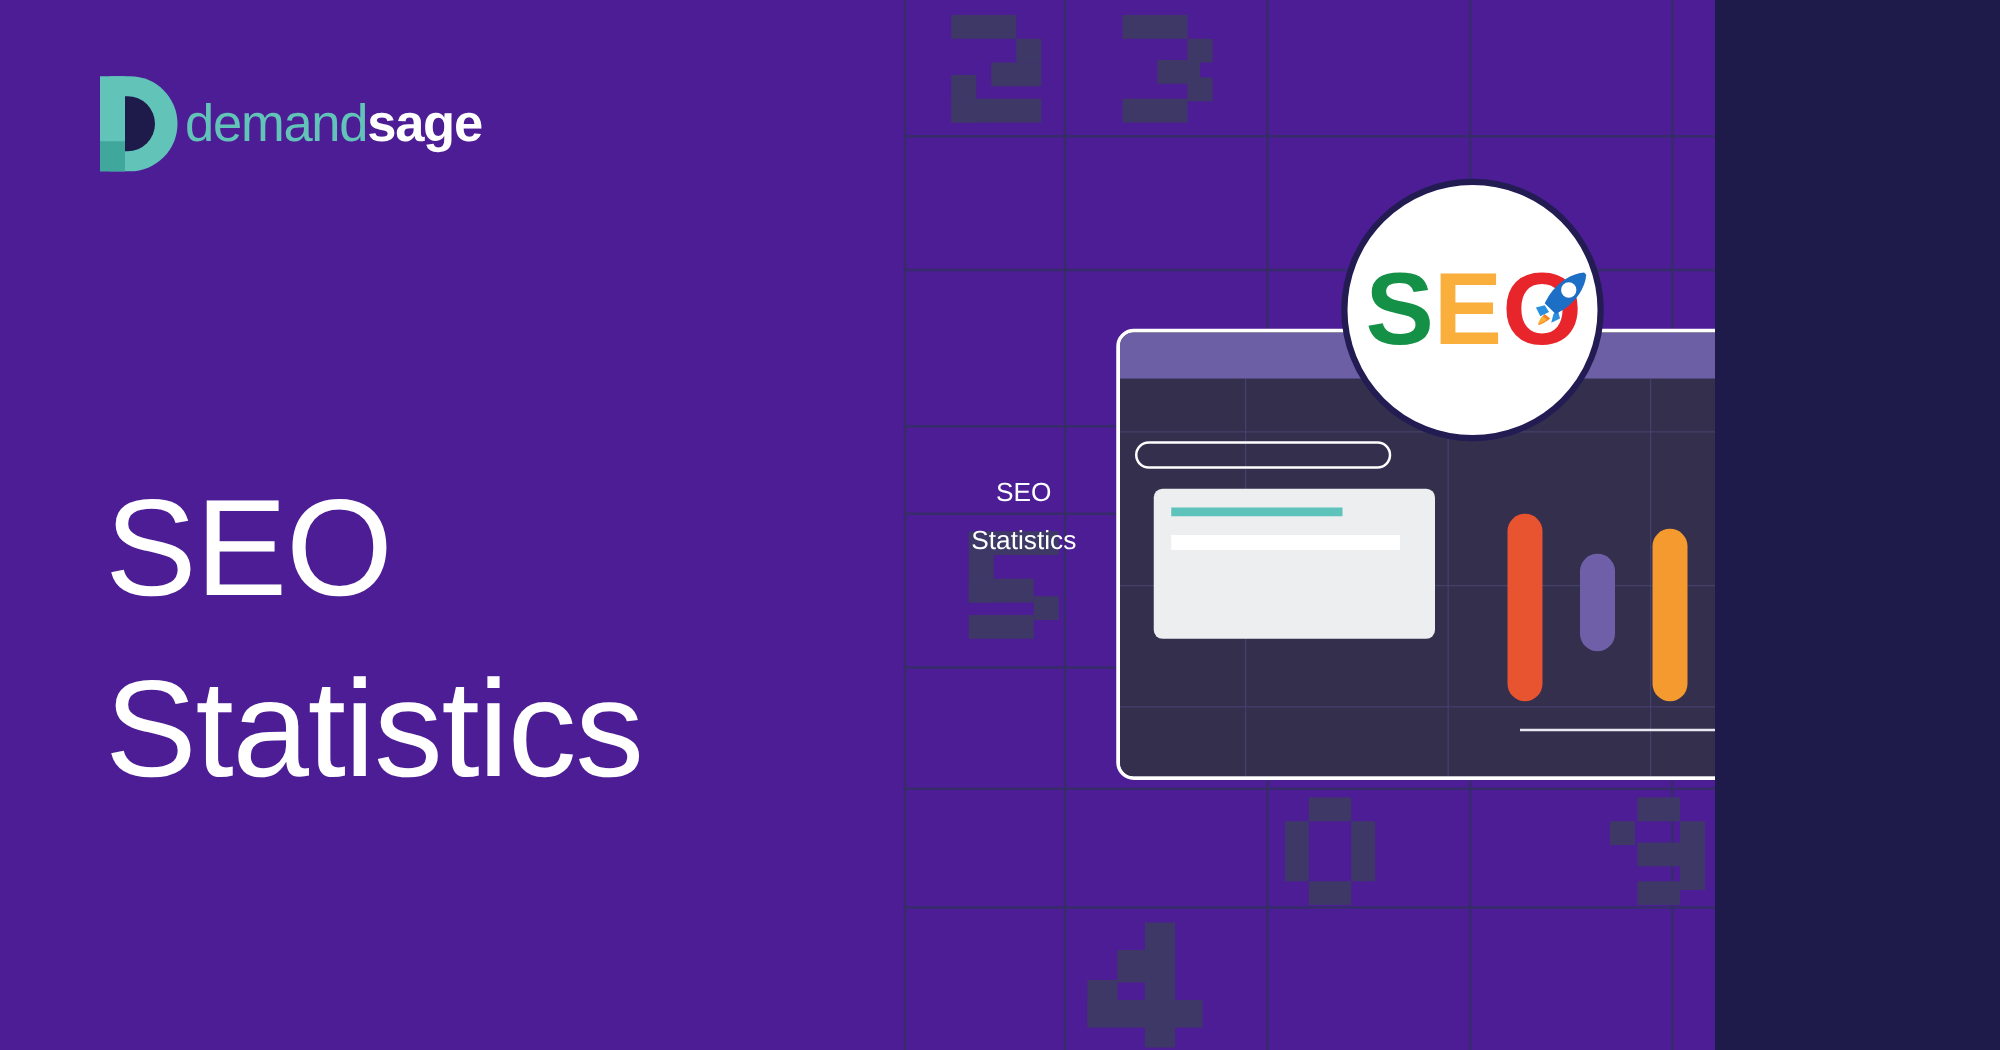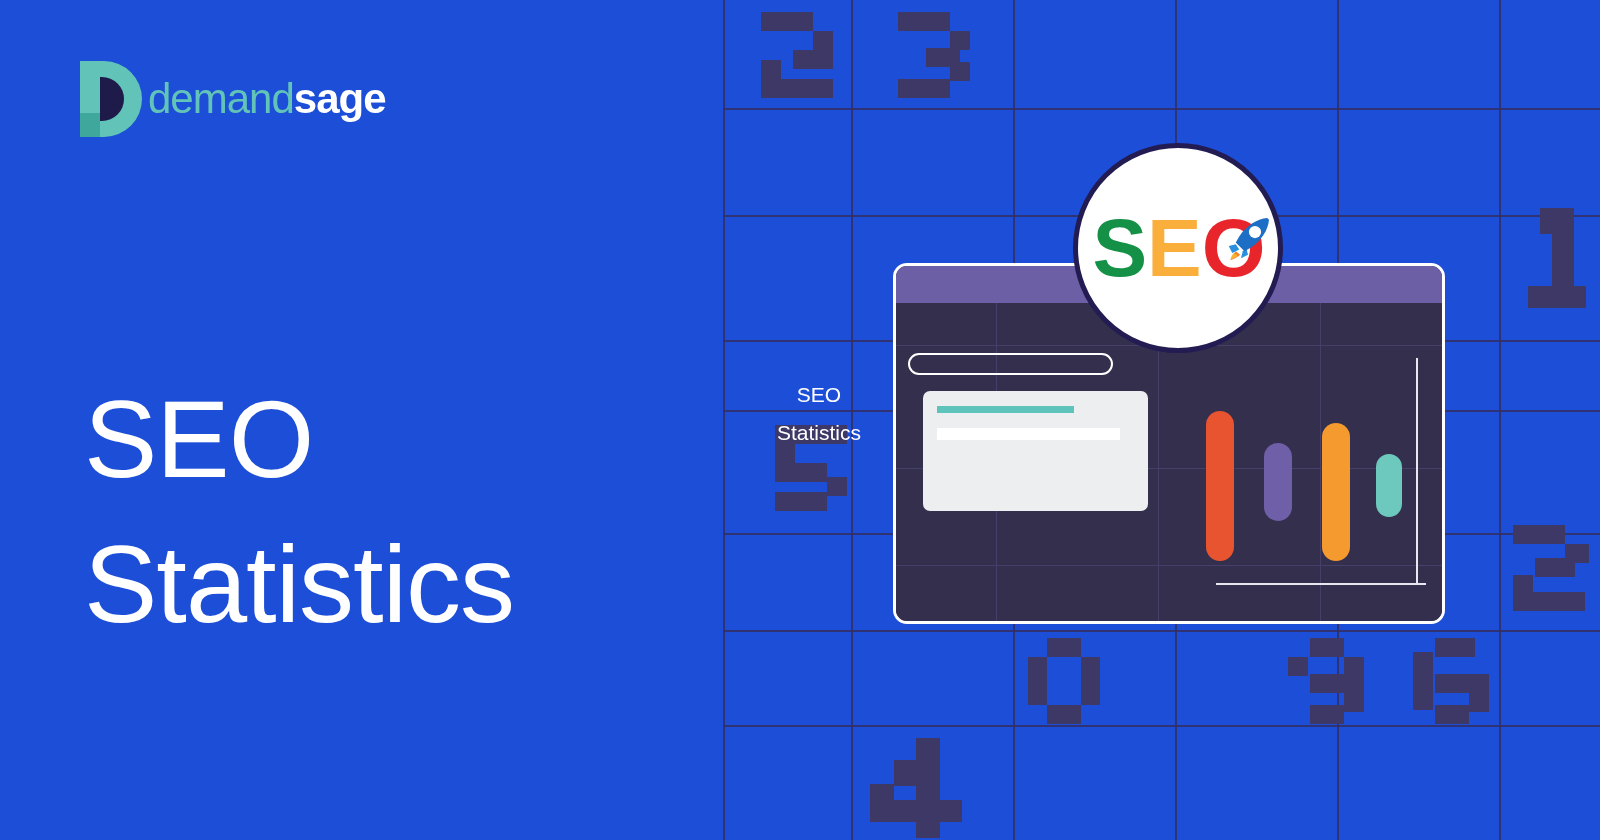--- a/index.html
+++ b/index.html
@@ -2,21 +2,21 @@
 <html><head>
 <meta charset="utf-8">
 <style>
   html,body{margin:0;padding:0;}
   body{
     width:1600px;height:840px;
     background:#1E1B4B;
     font-family:"Liberation Sans", sans-serif;
     overflow:hidden;
   }
-  .canvas{position:relative;width:1600px;height:840px;overflow:hidden;background:#1d4ed8;}
+  .canvas{position:relative;width:1372px;height:840px;overflow:hidden;background:#4c1d95;}
 
   
   .bg-panel{position:absolute;left:723px;top:0;width:877px;height:840px;overflow:hidden;}
   .grid-v{position:absolute;top:0;width:2px;height:840px;background:#332F63;opacity:.85;}
   .grid-h{position:absolute;left:0;width:877px;height:2px;background:#332F63;opacity:.85;}
 
   .pixnum{position:absolute;}
   .pixnum .px{position:absolute;background:#3E3867;}
 
   

